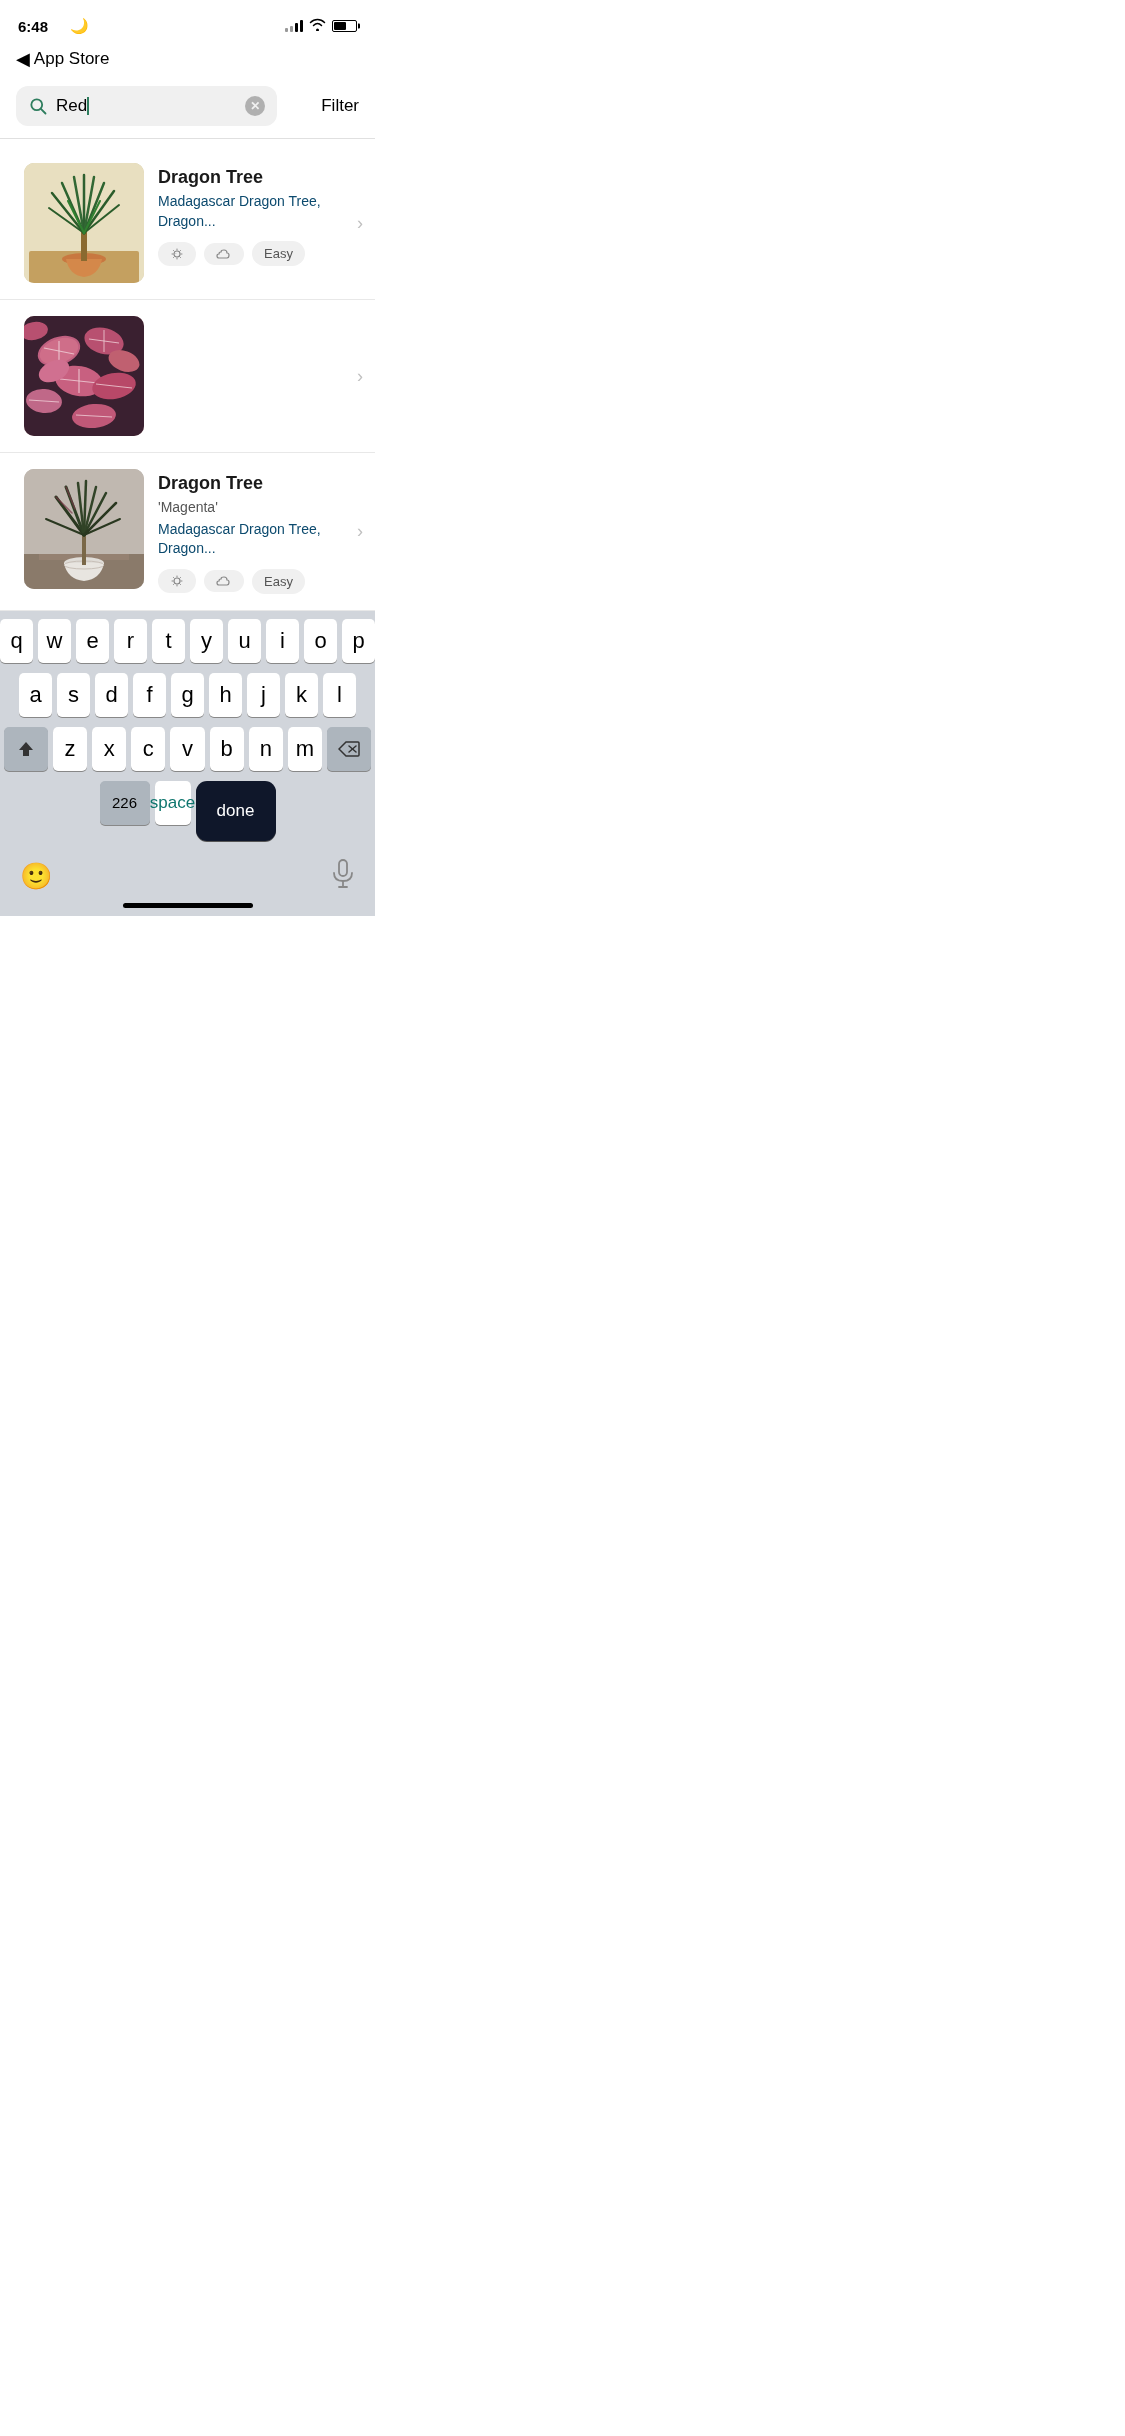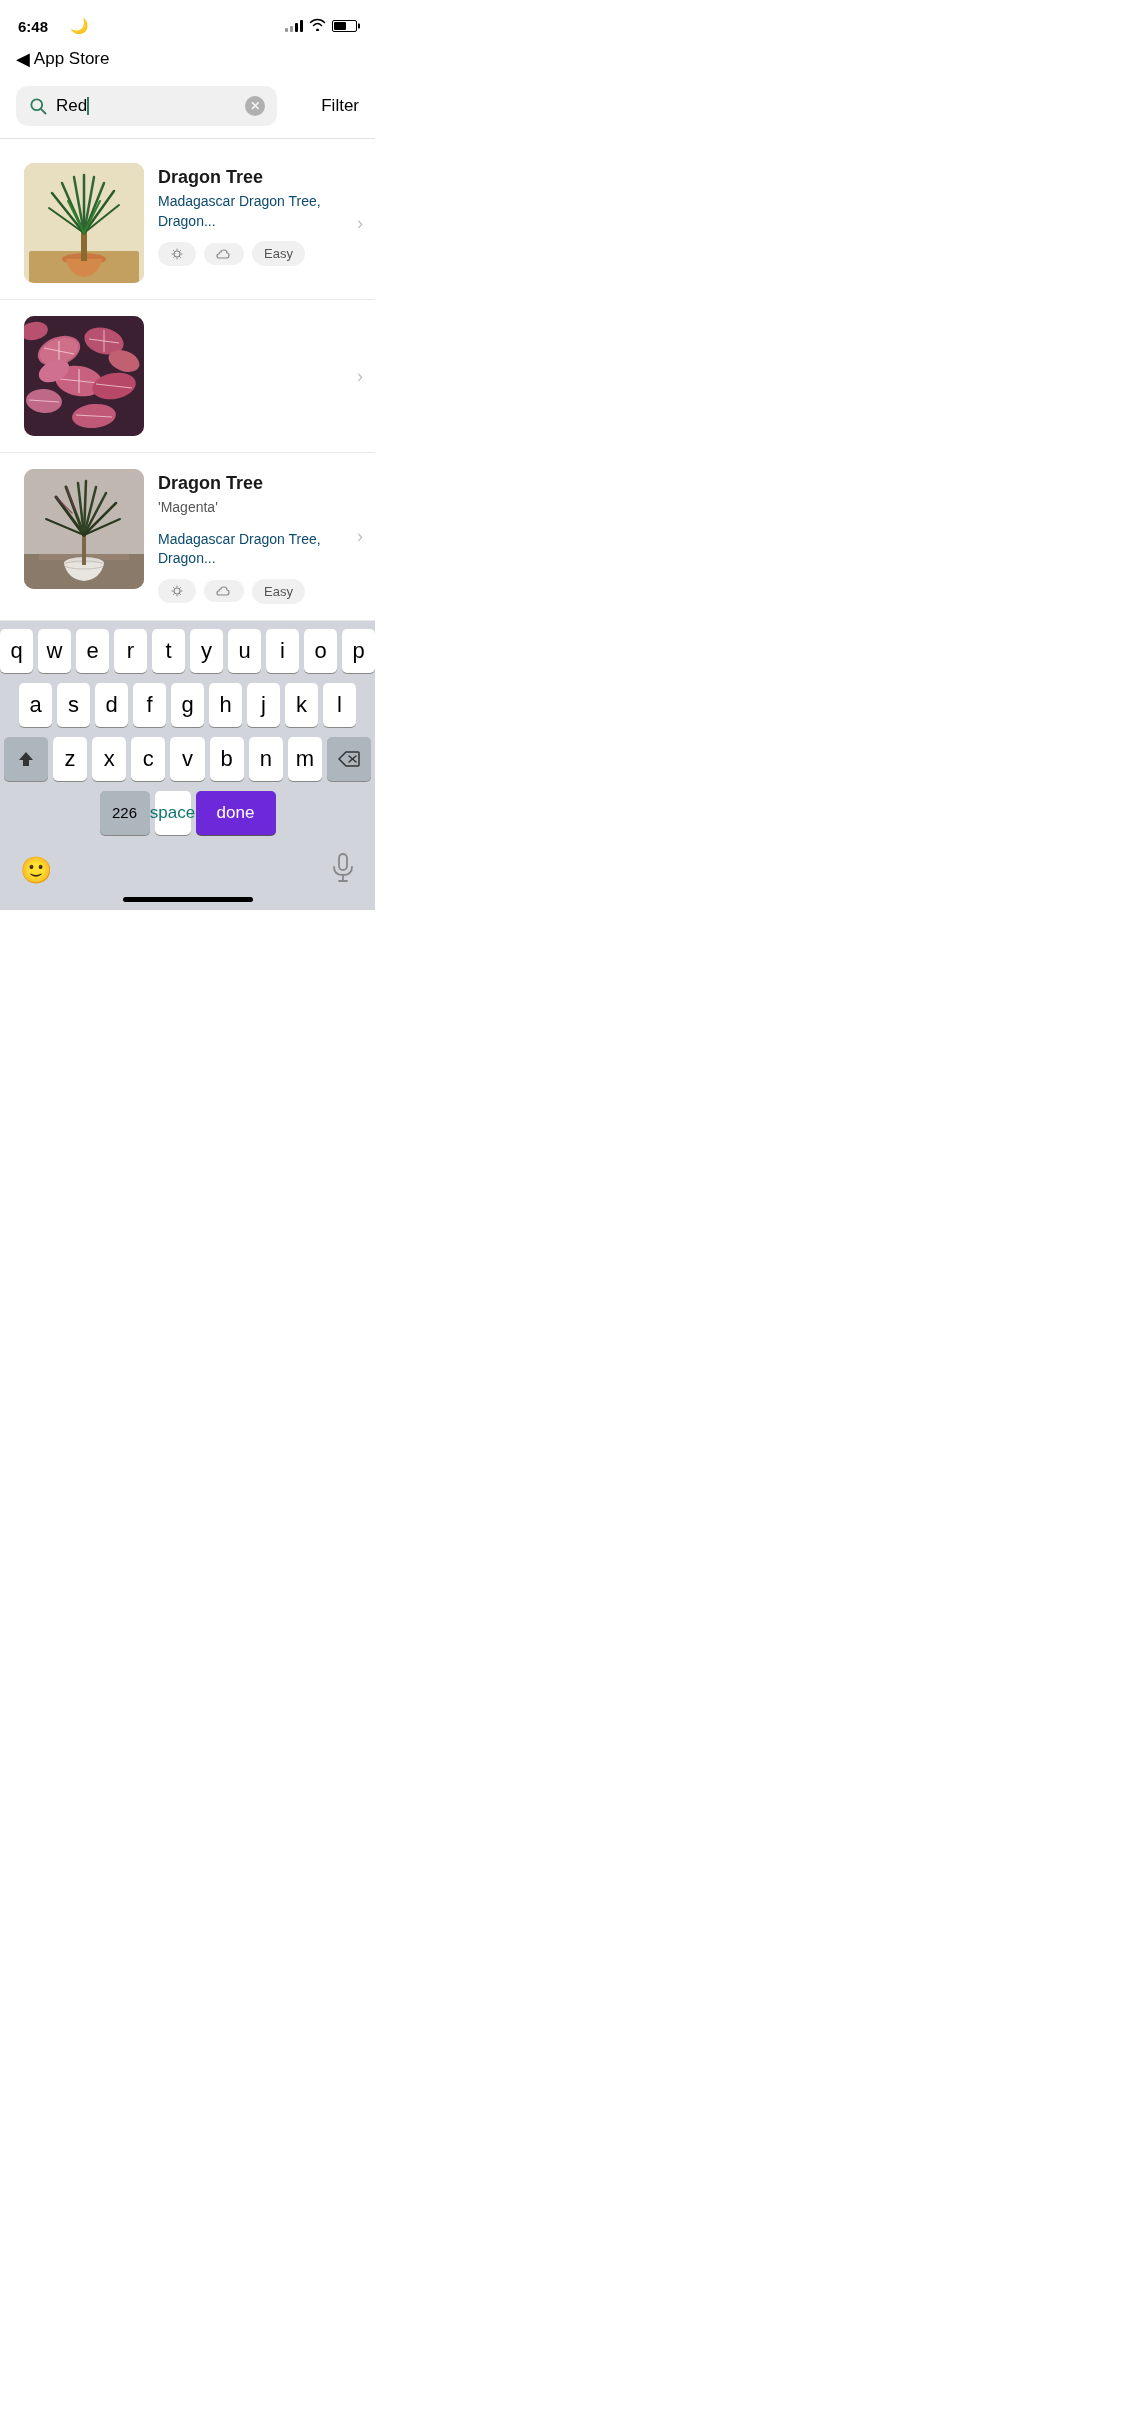--- a/index.html
+++ b/index.html
@@ -304,27 +304,27 @@
       min-width: 44px;
       max-width: 50px;
       font-size: 15px;
     }
     .kb-space {
       flex: 1;
       font-size: 17px;
       color: #0f766e;
     }
     .kb-done {
-      background: #6d28d9;
+      background: #0f172a;
       color: #fff;
       min-width: 80px;
       max-width: 90px;
       font-size: 17px;
-      border-radius: 5px;
-      height: 44px;
+      border-radius: 11px;
+      height: 60px;
       display: flex;
       align-items: center;
       justify-content: center;
       box-shadow: 0 1px 0 #555;
     }
     .kb-bottom-bar {
       display: flex;
       justify-content: space-between;
       align-items: center;
       padding: 8px 20px 8px 20px;
@@ -512,21 +512,21 @@
         <line x1="60" y1="66" x2="92" y2="34" stroke="#2a3820" stroke-width="2.5" stroke-linecap="round"></line>
         <line x1="60" y1="66" x2="96" y2="50" stroke="#2a3820" stroke-width="2" stroke-linecap="round"></line>
         <line x1="60" y1="66" x2="22" y2="50" stroke="#2a3820" stroke-width="2" stroke-linecap="round"></line>
 
         <line x1="48" y1="44" x2="32" y2="28" stroke="#7a3848" stroke-width="1.5" stroke-linecap="round" opacity="0.7"></line>
         <line x1="51" y1="40" x2="42" y2="18" stroke="#7a3848" stroke-width="1.5" stroke-linecap="round" opacity="0.7"></line>
       </svg>
     </div>
     <div class="plant-info">
       <div class="plant-name">Dragon Tree</div>
-      <div class="plant-aliases" style="color:#555;font-size:14px;margin-bottom:12px;">'Magenta'</div>
+      <div class="plant-aliases" style="color:#555;font-size:14px;margin-bottom:2px;">'Magenta'</div>
       <div class="plant-aliases" style="margin-bottom:10px;">Madagascar Dragon Tree, Dragon...</div>
       <div class="plant-tags">
         <div class="tag">
           <svg width="14" height="14" viewBox="0 0 14 14">
             <circle cx="7" cy="7" r="3" fill="none" stroke="#888" stroke-width="1.2"></circle>
             <path d="M7 2v1M7 11v1M2 7h1M11 7h1M3.5 3.5l.7.7M9.8 9.8l.7.7M3.5 10.5l.7-.7M9.8 4.2l.7-.7" stroke="#888" stroke-width="1" stroke-linecap="round"></path>
           </svg>
         </div>
         <div class="tag">
           <svg width="16" height="12" viewBox="0 0 16 12">

